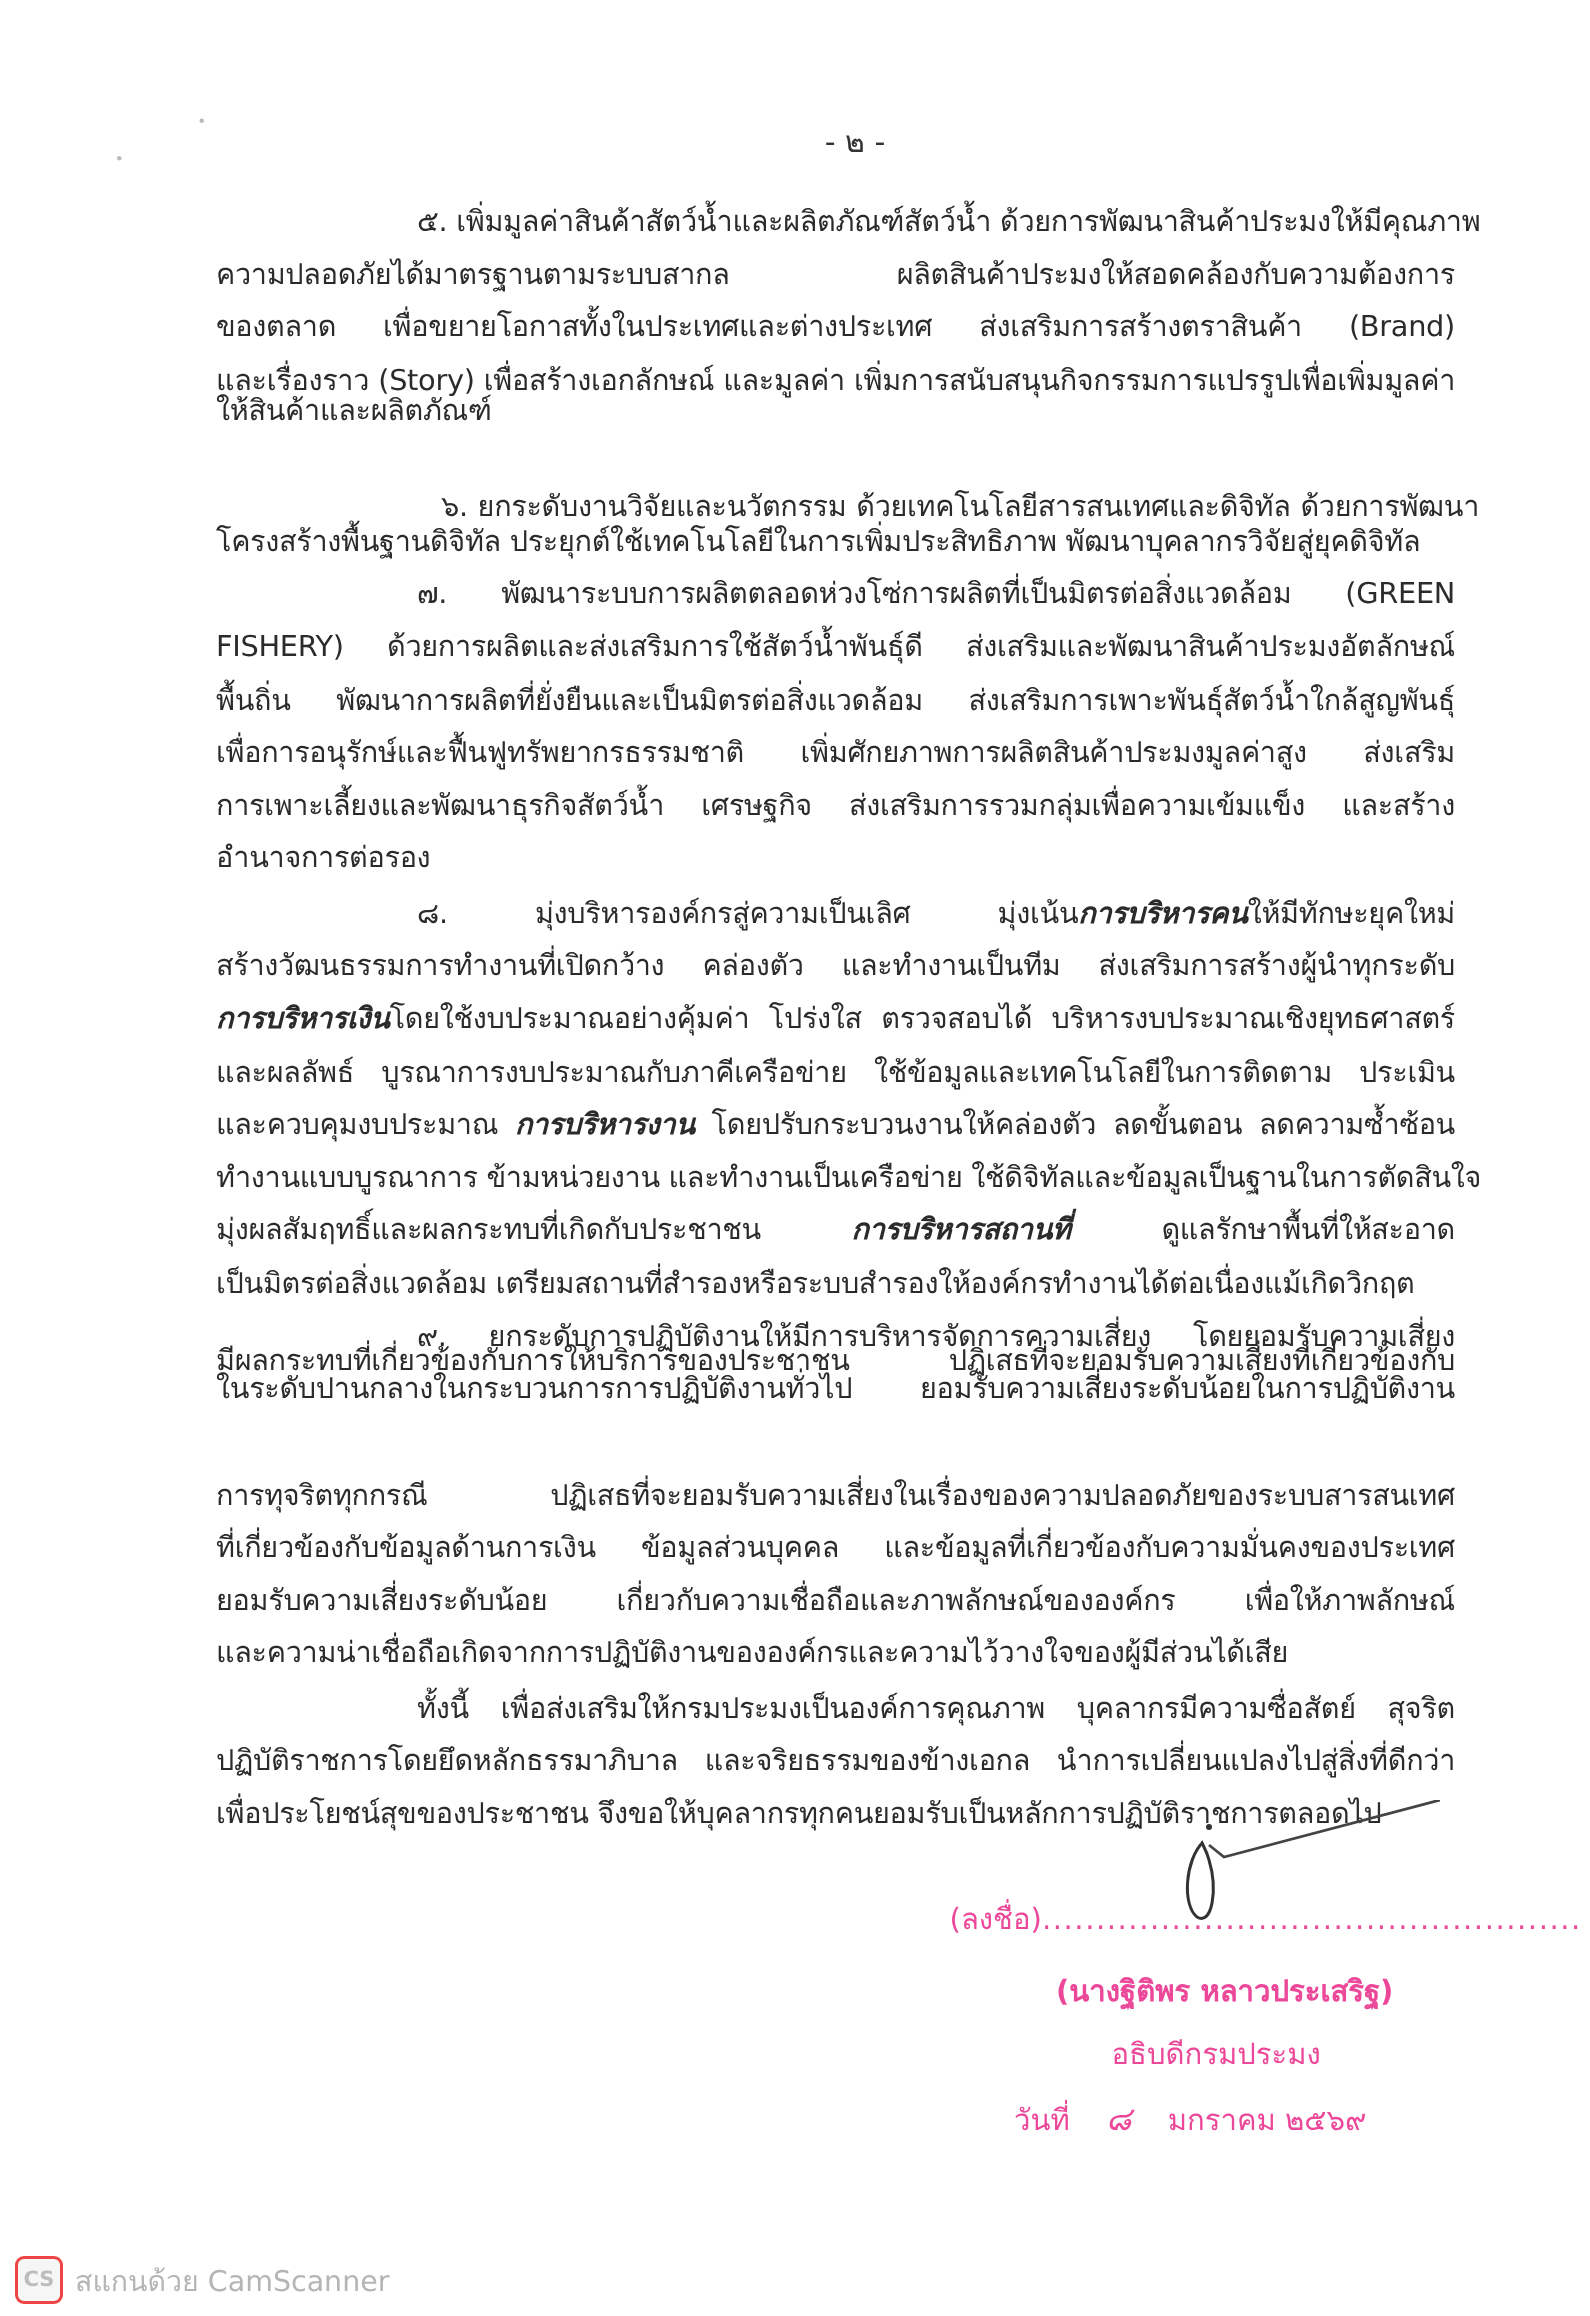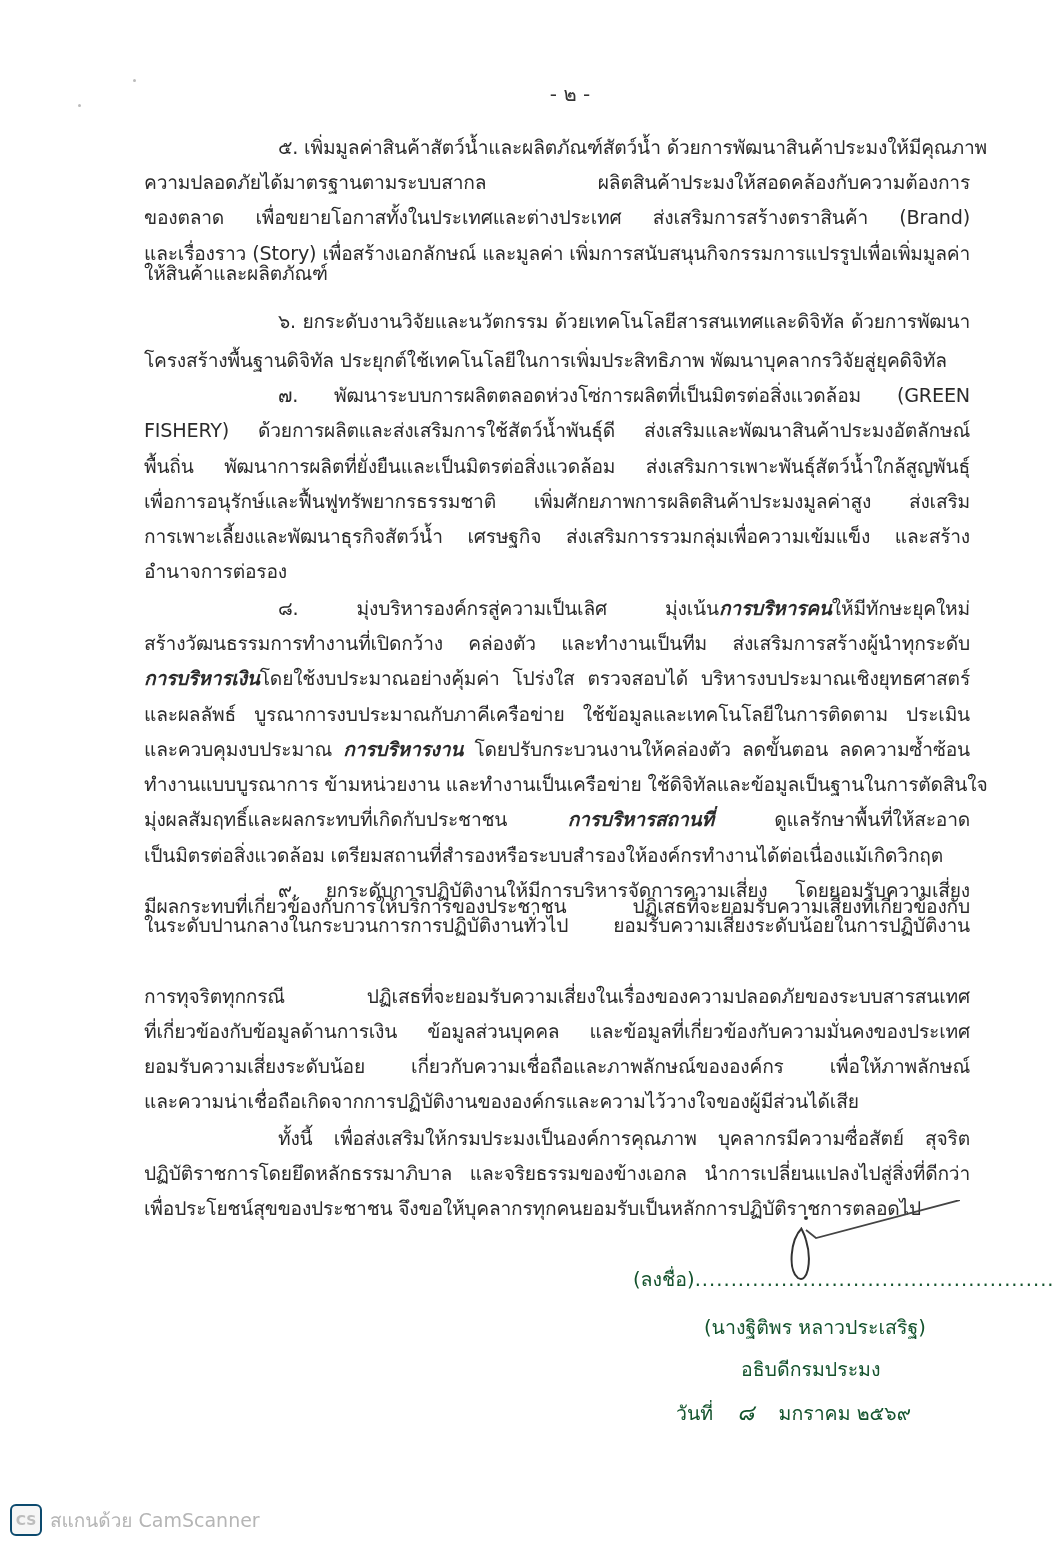--- a/index.html
+++ b/index.html
@@ -4,42 +4,42 @@
 <style>
   html, body { margin:0; padding:0; background:#ffffff; }
   body { width:1060px; height:1544px; position:relative; overflow:hidden;
          font-family:"DejaVu Sans", "Liberation Sans", sans-serif; color:#2a2a2a; }
   .page-num { position:absolute; left:0; width:1140px; top:78px; text-align:center; font-size:20px; color:#333; }
   .line { position:absolute; left:144px; width:826px; height:35px; line-height:35px;
           font-size:19.2px; white-space:nowrap; overflow:visible; color:#2b2b2b; letter-spacing:-0.2px; }
   .line.justify { text-align:justify; text-align-last:justify; }
   .line.indent { left:278px; width:692px; }
   .b { font-weight:bold;font-style:italic; }
-  .sig { position:absolute; font-size:19.5px; white-space:nowrap; color:#14532d; }
+  .sig { position:absolute; font-size:19.5px; white-space:nowrap; color:#ec4899; }
   .dots { letter-spacing:1px; }
   .signature-svg { position:absolute; left:760px; top:1200px; }
   .footer { position:absolute; left:10px; top:1503px; height:34px; display:flex; align-items:center; gap:8px; color:#b5b5b5; font-size:19px; }
-  .cs-logo { width:28px; height:28px; border:2px solid #0c4a6e; border-radius:6px; display:flex; align-items:center; justify-content:center; font-weight:bold; font-size:14px; color:#bdbdbd; background:#f6f6f6; }
+  .cs-logo { width:28px; height:28px; border:2px solid #ef4444; border-radius:6px; display:flex; align-items:center; justify-content:center; font-weight:bold; font-size:14px; color:#bdbdbd; background:#f6f6f6; }
   .speck { position:absolute; width:3px; height:3px; border-radius:50%; background:#bbb; }
 </style>
 </head>
 <body>
 
 <div class="speck" style="left:133px;top:79px;"></div>
 <div class="speck" style="left:78px;top:104px;"></div>
 
 <div class="page-num">- ๒ -</div>
 
 <div id="doc-body">
     <div class="line indent justify" style="top: 130px;">๕. เพิ่มมูลค่าสินค้าสัตว์น้ำและผลิตภัณฑ์สัตว์น้ำ ด้วยการพัฒนาสินค้าประมงให้มีคุณภาพ</div>
     <div class="line justify" style="top: 165px;">ความปลอดภัยได้มาตรฐานตามระบบสากล ผลิตสินค้าประมงให้สอดคล้องกับความต้องการ</div>
     <div class="line justify" style="top: 200px;">ของตลาด เพื่อขยายโอกาสทั้งในประเทศและต่างประเทศ ส่งเสริมการสร้างตราสินค้า (Brand)</div>
     <div class="line justify" style="top: 236px;">และเรื่องราว (Story) เพื่อสร้างเอกลักษณ์ และมูลค่า เพิ่มการสนับสนุนกิจกรรมการแปรรูปเพื่อเพิ่มมูลค่า</div>
     <div class="line" style="top: 256px;">ให้สินค้าและผลิตภัณฑ์</div>
-    <div class="line indent justify" style="top: 304px;">๖. ยกระดับงานวิจัยและนวัตกรรม ด้วยเทคโนโลยีสารสนเทศและดิจิทัล ด้วยการพัฒนา</div>
+    <div class="line indent justify" style="top: 320px; margin-left: 16px;">๖. ยกระดับงานวิจัยและนวัตกรรม ด้วยเทคโนโลยีสารสนเทศและดิจิทัล ด้วยการพัฒนา</div>
     <div class="line" style="top: 343px;">โครงสร้างพื้นฐานดิจิทัล ประยุกต์ใช้เทคโนโลยีในการเพิ่มประสิทธิภาพ พัฒนาบุคลากรวิจัยสู่ยุคดิจิทัล</div>
     <div class="line indent justify" style="top: 378px;">๗. พัฒนาระบบการผลิตตลอดห่วงโซ่การผลิตที่เป็นมิตรต่อสิ่งแวดล้อม (GREEN</div>
     <div class="line justify" style="top: 413px;">FISHERY) ด้วยการผลิตและส่งเสริมการใช้สัตว์น้ำพันธุ์ดี ส่งเสริมและพัฒนาสินค้าประมงอัตลักษณ์</div>
     <div class="line justify" style="top: 449px;">พื้นถิ่น พัฒนาการผลิตที่ยั่งยืนและเป็นมิตรต่อสิ่งแวดล้อม ส่งเสริมการเพาะพันธุ์สัตว์น้ำใกล้สูญพันธุ์</div>
     <div class="line justify" style="top: 484px;">เพื่อการอนุรักษ์และฟื้นฟูทรัพยากรธรรมชาติ เพิ่มศักยภาพการผลิตสินค้าประมงมูลค่าสูง ส่งเสริม</div>
     <div class="line justify" style="top: 519px;">การเพาะเลี้ยงและพัฒนาธุรกิจสัตว์น้ำ เศรษฐกิจ ส่งเสริมการรวมกลุ่มเพื่อความเข้มแข็ง และสร้าง</div>
     <div class="line" style="top: 554px;">อำนาจการต่อรอง</div>
     <div class="line indent justify" style="top: 591px;"><span>๘. มุ่งบริหารองค์กรสู่ความเป็นเลิศ มุ่งเน้น</span><span class="b">การบริหารคน</span><span>ให้มีทักษะยุคใหม่</span></div>
     <div class="line justify" style="top: 626px;"><span>สร้างวัฒนธรรมการทำงานที่เปิดกว้าง คล่องตัว และทำงานเป็นทีม ส่งเสริมการสร้างผู้นำทุกระดับ</span></div>
     <div class="line justify" style="top: 661px;"><span class="b">การบริหารเงิน</span><span>โดยใช้งบประมาณอย่างคุ้มค่า โปร่งใส ตรวจสอบได้ บริหารงบประมาณเชิงยุทธศาสตร์</span></div>
@@ -62,21 +62,21 @@
 
 <svg class="signature-svg" width="200" height="90" viewBox="0 0 200 90">
   <path d="M42 28 C30 40, 28 70, 38 78 C48 84, 52 60, 46 40 C44 32, 40 28, 42 28" fill="none" stroke="#333" stroke-width="2"></path>
   <path d="M46 30 L56 38 L200 0" fill="none" stroke="#444" stroke-width="1.8"></path>
   <circle cx="46" cy="18" r="2" fill="#333"></circle>
 </svg>
 
 <div class="sig" style="left:633px;top:1264px;">
   <span>(ลงชื่อ)</span><span class="dots">..................................................</span>
 </div>
-<div class="sig" style="left:704px;top:1312px;">(นางฐิติพร หลาวประเสริฐ)</div>
+<div class="sig" style="left:704px;top:1312px;font-weight:bold;">(นางฐิติพร หลาวประเสริฐ)</div>
 <div class="sig" style="left:741px;top:1354px;">อธิบดีกรมประมง</div>
 <div class="sig" style="left:676px;top:1395px;">
   <span>วันที่</span>
   <span style="display:inline-block;margin:0 18px 0 18px;font-size:22px;font-style:italic;">๘</span>
   <span>มกราคม ๒๕๖๙</span>
 </div>
 
 <div class="footer">
   <div class="cs-logo">CS</div>
   <span>สแกนด้วย CamScanner</span>

